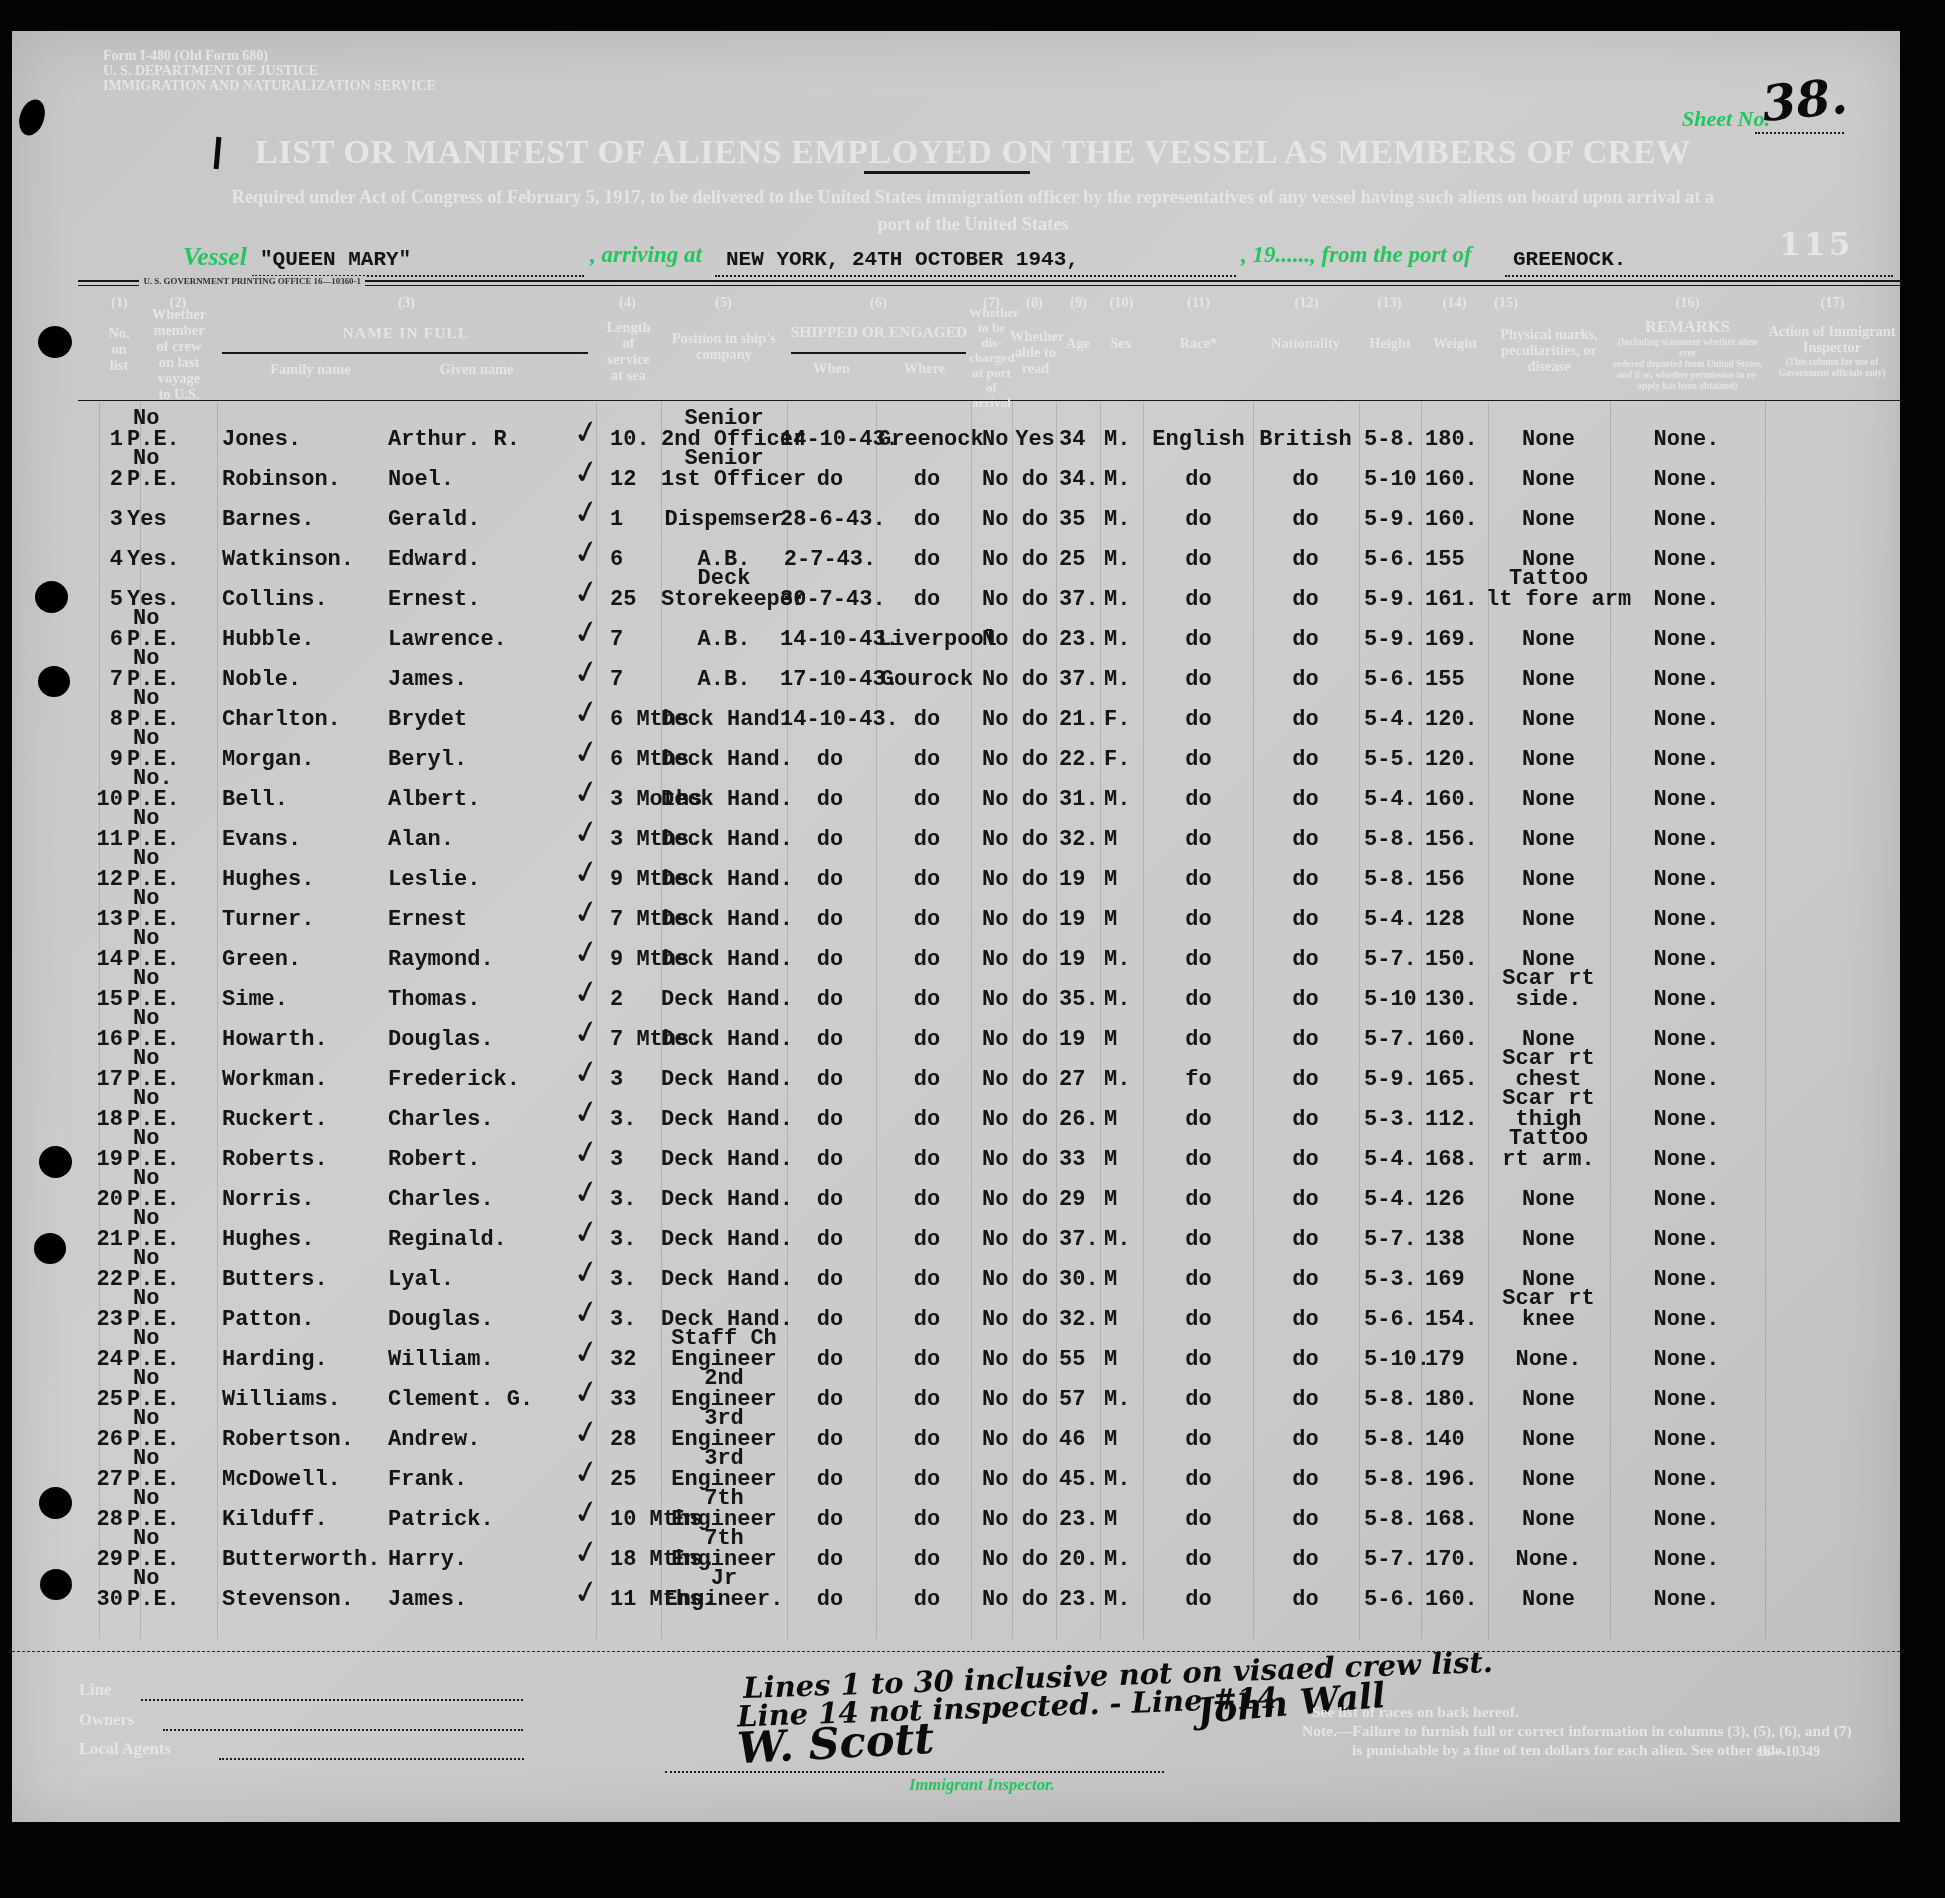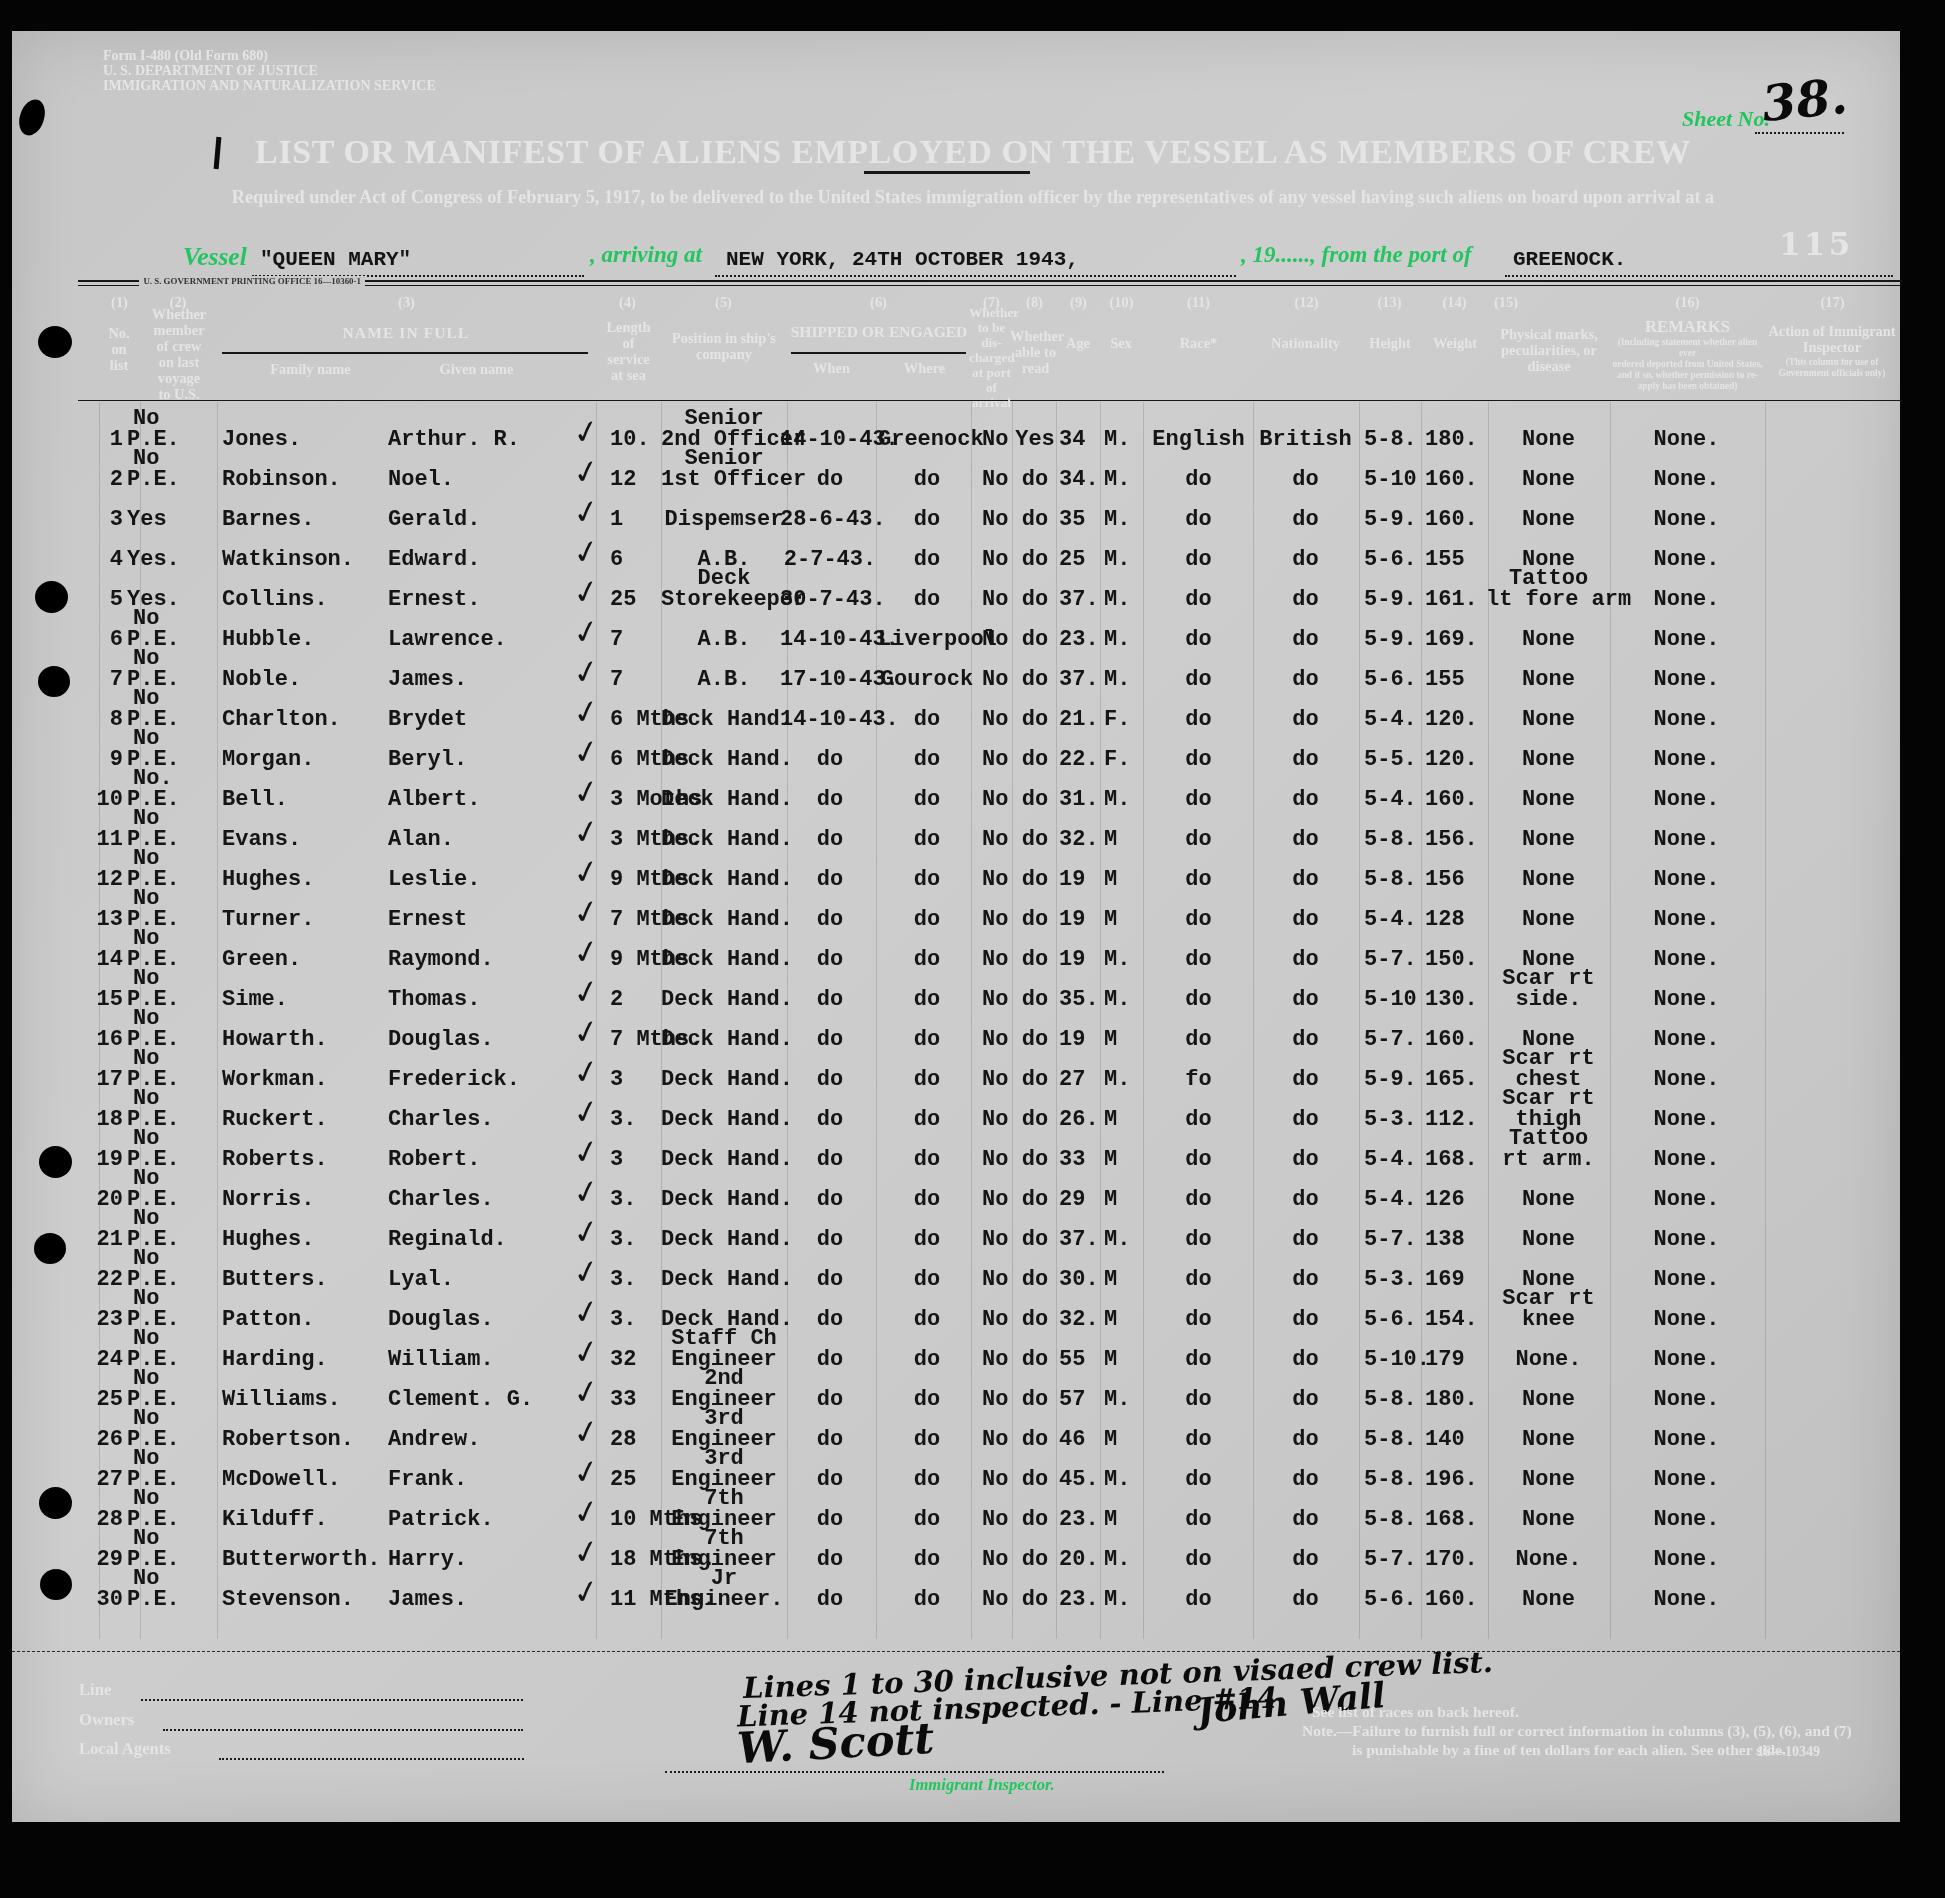--- a/index.html
+++ b/index.html
@@ -91,20 +91,21 @@
     </div>
 
     <span class="italicprint" style="left:1682px;top:106px;font-size:22px;">Sheet No.</span>
     <span class="hand" style="left:1762px;top:71px;font-size:49px;transform:rotate(-6deg);">38.</span>
     <div class="dotline" style="left:1755px;top:132px;width:89px;"></div>
 
     <div class="print center" style="left:0px;top:133px;width:1946px;font-size:34px;letter-spacing:0.6px;">LIST OR MANIFEST OF ALIENS EMPLOYED ON THE VESSEL AS MEMBERS OF CREW</div>
     <div class="rule" style="left:864px;top:171px;width:166px;height:2.8px;"></div>
 
     <div class="print center" style="left:0px;top:187px;width:1946px;font-size:18.3px;">Required under Act of Congress of February 5, 1917, to be delivered to the United States immigration officer by the representatives of any vessel having such aliens on board upon arrival at a</div>
+    <div class="print center" style="left:0px;top:214px;width:1946px;font-size:18.3px;">port of the United States</div>
 
     <span class="italicprint" style="left:183px;top:242px;font-size:25.5px;">Vessel</span>
     <span class="mono" style="left:260px;top:248px;font-size:21px;">"QUEEN MARY"</span>
     <div class="dotline" style="left:252px;top:275px;width:332px;"></div>
     <span class="italicprint" style="left:590px;top:242px;font-size:23px;">, arriving at</span>
     <span class="mono" style="left:726px;top:248px;font-size:21px;">NEW YORK, 24TH OCTOBER 1943,</span>
     <div class="dotline" style="left:715px;top:275px;width:521px;"></div>
     <span class="italicprint" style="left:1241px;top:242px;font-size:23px;">, 19......, from the port of</span>
     <span class="mono" style="left:1513px;top:248px;font-size:21px;">GREENOCK.</span>
     <div class="dotline" style="left:1505px;top:275px;width:388px;"></div>

